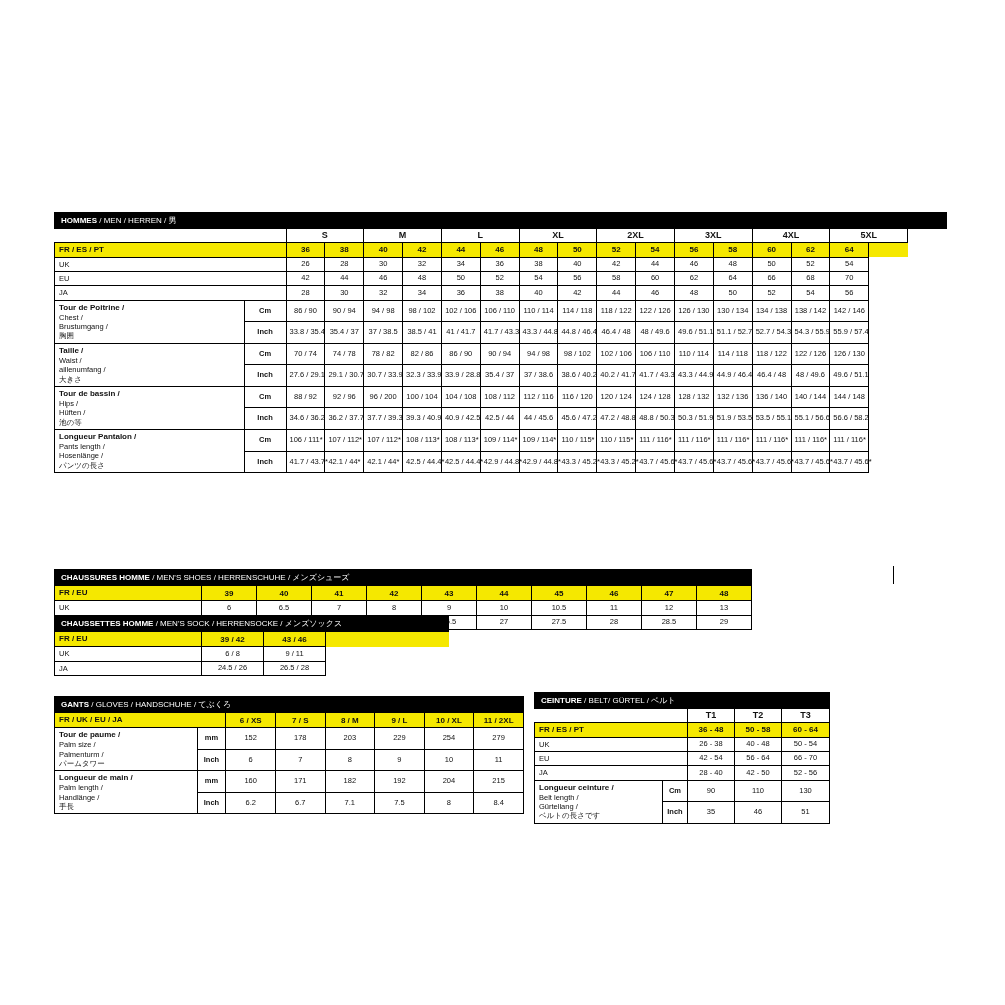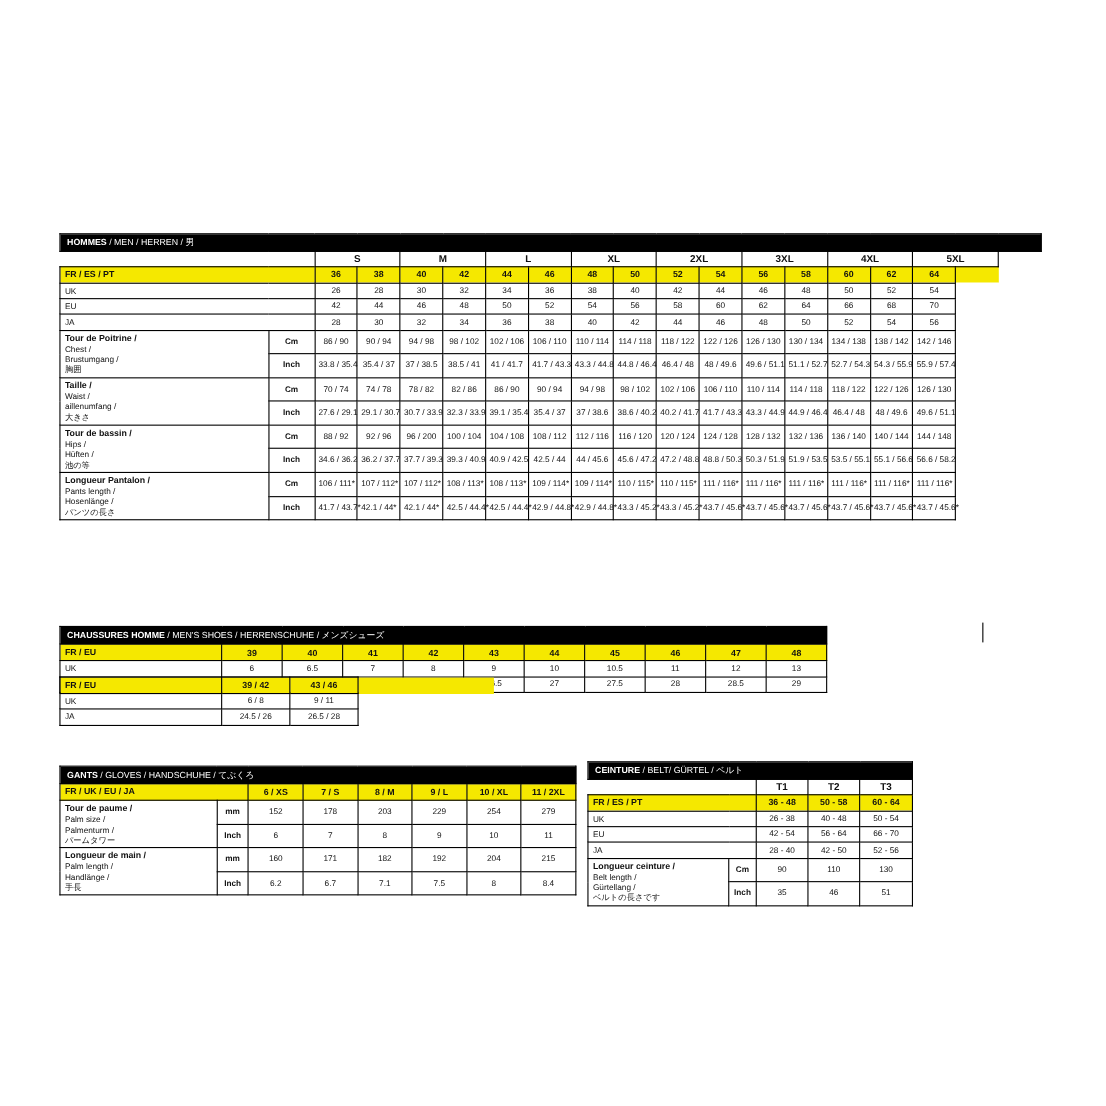--- a/index.html
+++ b/index.html
@@ -279,21 +279,21 @@
         <td>122 / 126</td>
         <td>126 / 130</td>
         <td class="nb"></td>
       </tr>
       <tr>
         <td class="unit">Inch</td>
         <td>27.6 / 29.1</td>
         <td>29.1 / 30.7</td>
         <td>30.7 / 33.9</td>
         <td>32.3 / 33.9</td>
-        <td>39.1 / 35.4</td>
+        <td>33.9 / 28.8</td>
         <td>35.4 / 37</td>
         <td>37 / 38.6</td>
         <td>38.6 / 40.2</td>
         <td>40.2 / 41.7</td>
         <td>41.7 / 43.3</td>
         <td>43.3 / 44.9</td>
         <td>44.9 / 46.4</td>
         <td>46.4 / 48</td>
         <td>48 / 49.6</td>
         <td>49.6 / 51.1</td>
@@ -457,20 +457,23 @@
 
   <div id="socks-block">
     <table style="width:394px">
       <colgroup>
         <col style="width:147px">
           <col style="width:62px">
           <col style="width:62px">
           <col style="width:123px">
       </colgroup>
       <tbody>
+          <tr class="hdr-band">
+        <td colspan="4"><span class="b">CHAUSSETTES HOMME</span><span> / MEN'S SOCK / HERRENSOCKE / メンズソックス</span></td>
+      </tr>
       <tr class="yellow">
         <td class="lbl">FR / EU</td>
         <td>39 / 42</td>
         <td>43 / 46</td>
         <td class="nb"></td>
       </tr>
       <tr>
         <td class="lbl">UK</td>
         <td>6 / 8</td>
         <td>9 / 11</td>

